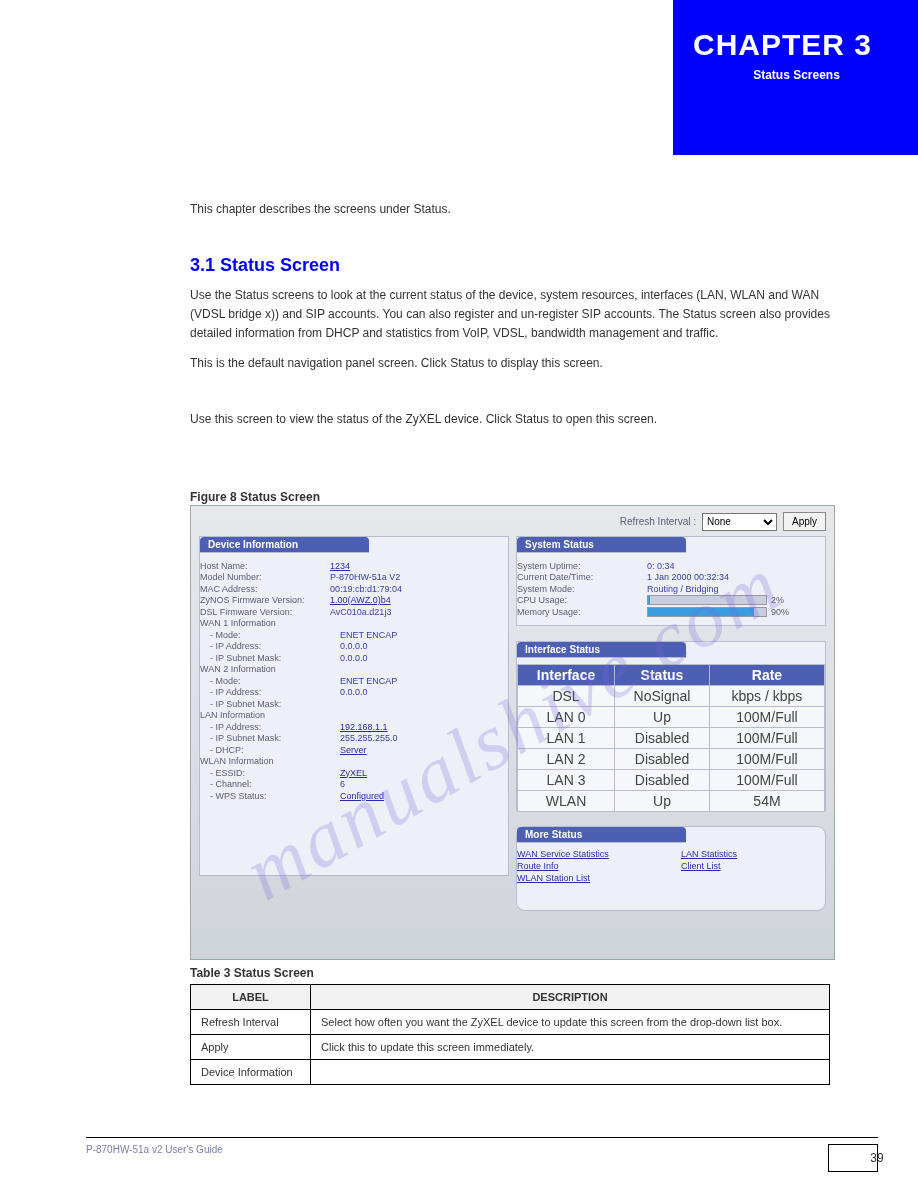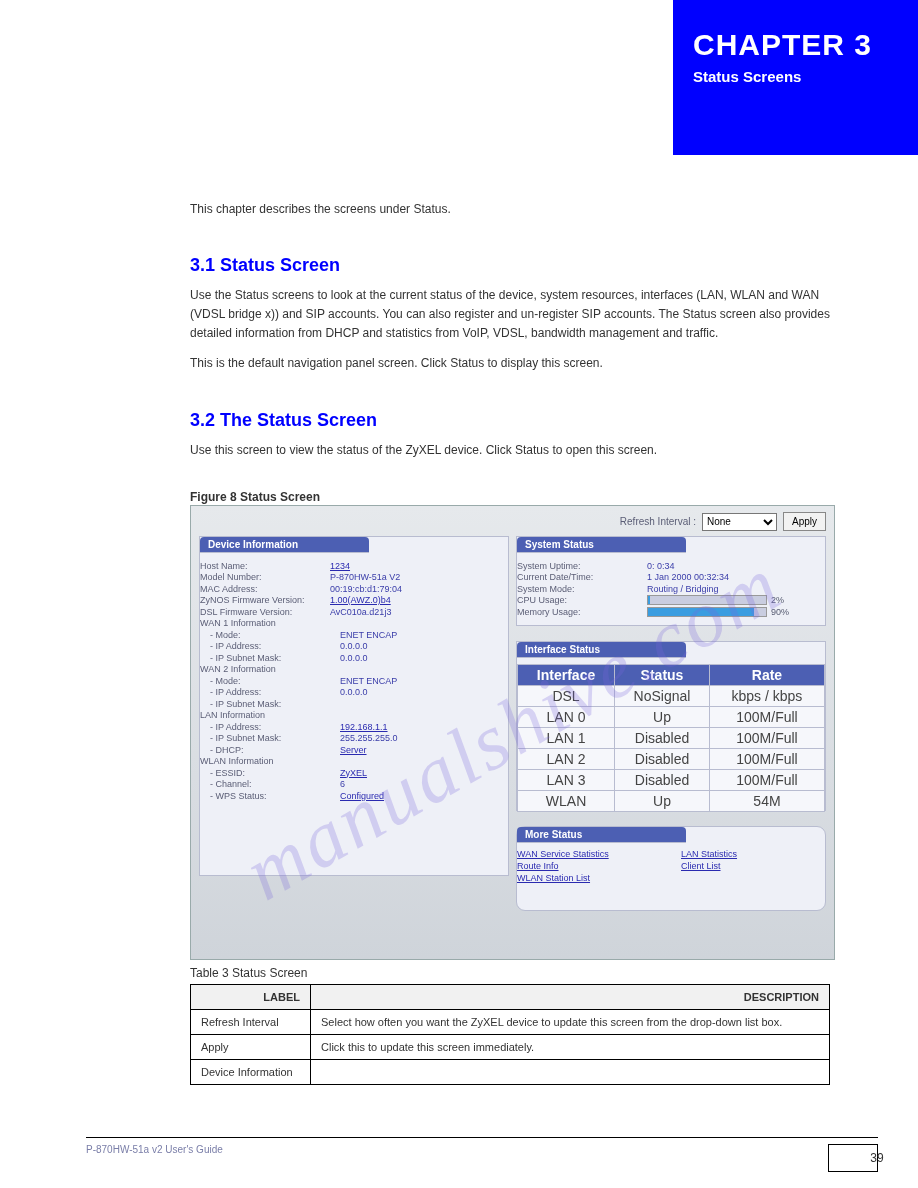--- a/index.html
+++ b/index.html
@@ -10,21 +10,21 @@
     width: 918px;
     background: #fff;
   }
   .page { position: relative; width: 918px; height: 1188px; }
   .corner-box {
     position: absolute; top: 0; right: 0;
     width: 245px; height: 155px; background: #0000ff;
     color: #fff; padding: 28px 18px 8px 20px;
   }
   .corner-box .chapnum { font-size: 30px; font-weight: bold; letter-spacing: 1px; margin-bottom: 6px; }
-  .corner-box .chaptitle { font-size: 15px; font-weight: bold; }
+  .corner-box .chaptitle { font-size: 12px; font-weight: bold; text-align: center; }
 
   .body-text {
     position: absolute;
     left: 190px;
     width: 640px;
   }
   .t-chapintro { top: 200px; font-size: 12px; line-height: 1.6; }
   .t-sec1 { top: 255px; }
   .t-sec1 h2 { font-size: 18px; font-weight: bold; color: #0000ff; margin-bottom: 10px; }
   .t-sec1 p { font-size: 12px; line-height: 1.6; margin-bottom: 10px; }
@@ -110,32 +110,32 @@
   .bar { width: 120px; height: 10px; background: #c9cde0; border: 1px solid #999; position: relative; margin-right: 4px; }
   .bar-fill { height: 100%; background: #3a9de0; }
 
   table.iftable { width: 100%; border-collapse: collapse; font-size: 14px; }
   table.iftable th { background: #4c5fb3; color: #fff; padding: 2px 4px; border: 1px solid #b8bcd0; }
   table.iftable td { background: #f6f7fb; color: #444; padding: 2px 4px; border: 1px solid #b8bcd0; text-align: center; }
 
   .more-links { display: grid; grid-template-columns: 1fr 1fr; gap: 2px 20px; }
 
   
-  .desc-label { position: absolute; top: 966px; left: 190px; font-weight: normal; font-size: 12px; }
+  .desc-label { position: absolute; top: 966px; left: 190px; font-weight: bold; font-size: 12px; }
   table.desc {
     position: absolute;
     top: 984px; left: 190px; width: 640px;
     border-collapse: collapse; font-size: 11px;
   }
   table.desc th, table.desc td {
     border: 1px solid #000;
     padding: 6px 10px;
     vertical-align: top;
   }
-  table.desc th { background: #f1f1f1; font-weight: bold; text-align: right; }
+  table.desc th { background: #f1f1f1; font-weight: bold; text-align: center; }
   table.desc .c1 { width: 120px; }
 
   .footer {
     position: absolute;
     bottom: 16px; left: 86px; right: 40px;
     border-top: 1px solid #000;
     padding-top: 6px;
     font-size: 10px; color: #7a7ea8;
     display: flex; justify-content: space-between;
   }
@@ -157,21 +157,20 @@
 
   <div class="body-text t-chapintro">This chapter describes the screens under Status.</div>
 
   <div class="body-text t-sec1">
     <h2>3.1  Status Screen</h2>
     <p>Use the Status screens to look at the current status of the device, system resources, interfaces (LAN, WLAN and WAN (VDSL bridge x)) and SIP accounts. You can also register and un-register SIP accounts. The Status screen also provides detailed information from DHCP and statistics from VoIP, VDSL, bandwidth management and traffic.</p>
     <p>This is the default navigation panel screen. Click Status to display this screen.</p>
   </div>
 
   <div class="body-text t-sec2">
-    <h2>3.2  The Status Screen</h2>
     <p>Use this screen to view the status of the ZyXEL device. Click Status to open this screen.</p>
   </div>
 
   <div class="body-text fig-label">Figure 8   Status Screen</div>
 
   <div class="shot">
     <div class="watermark">manualshive.com</div>
 
     <div class="refresh-bar">
       <span>Refresh Interval :</span>

